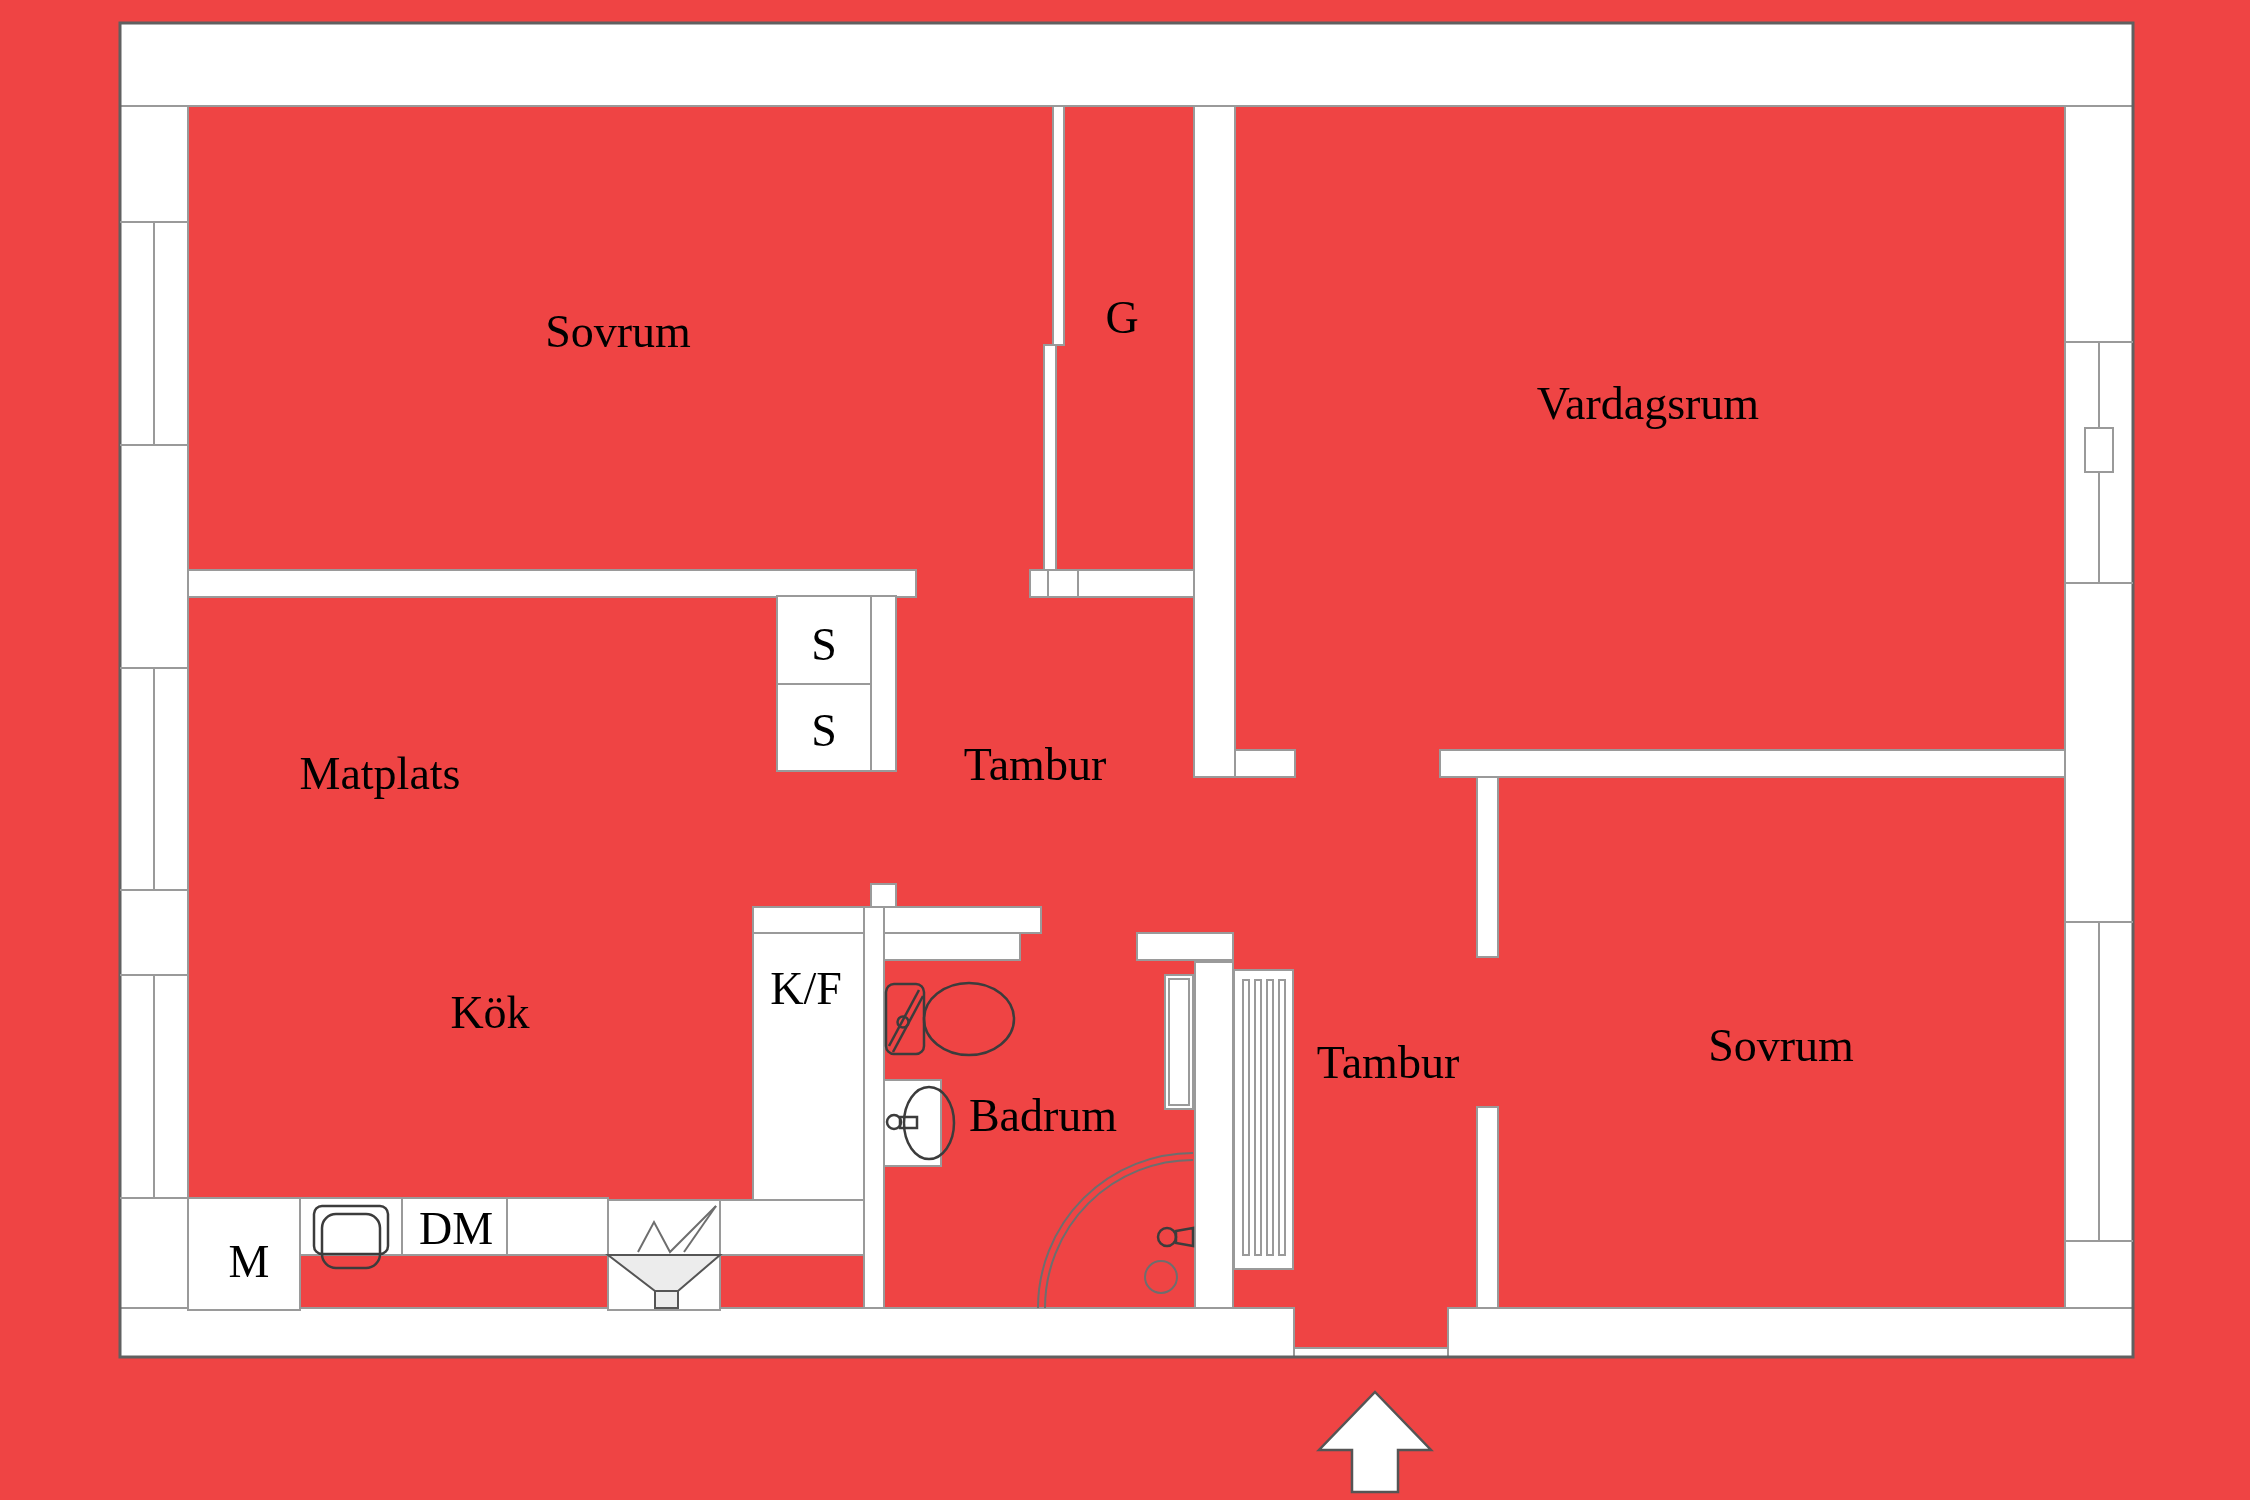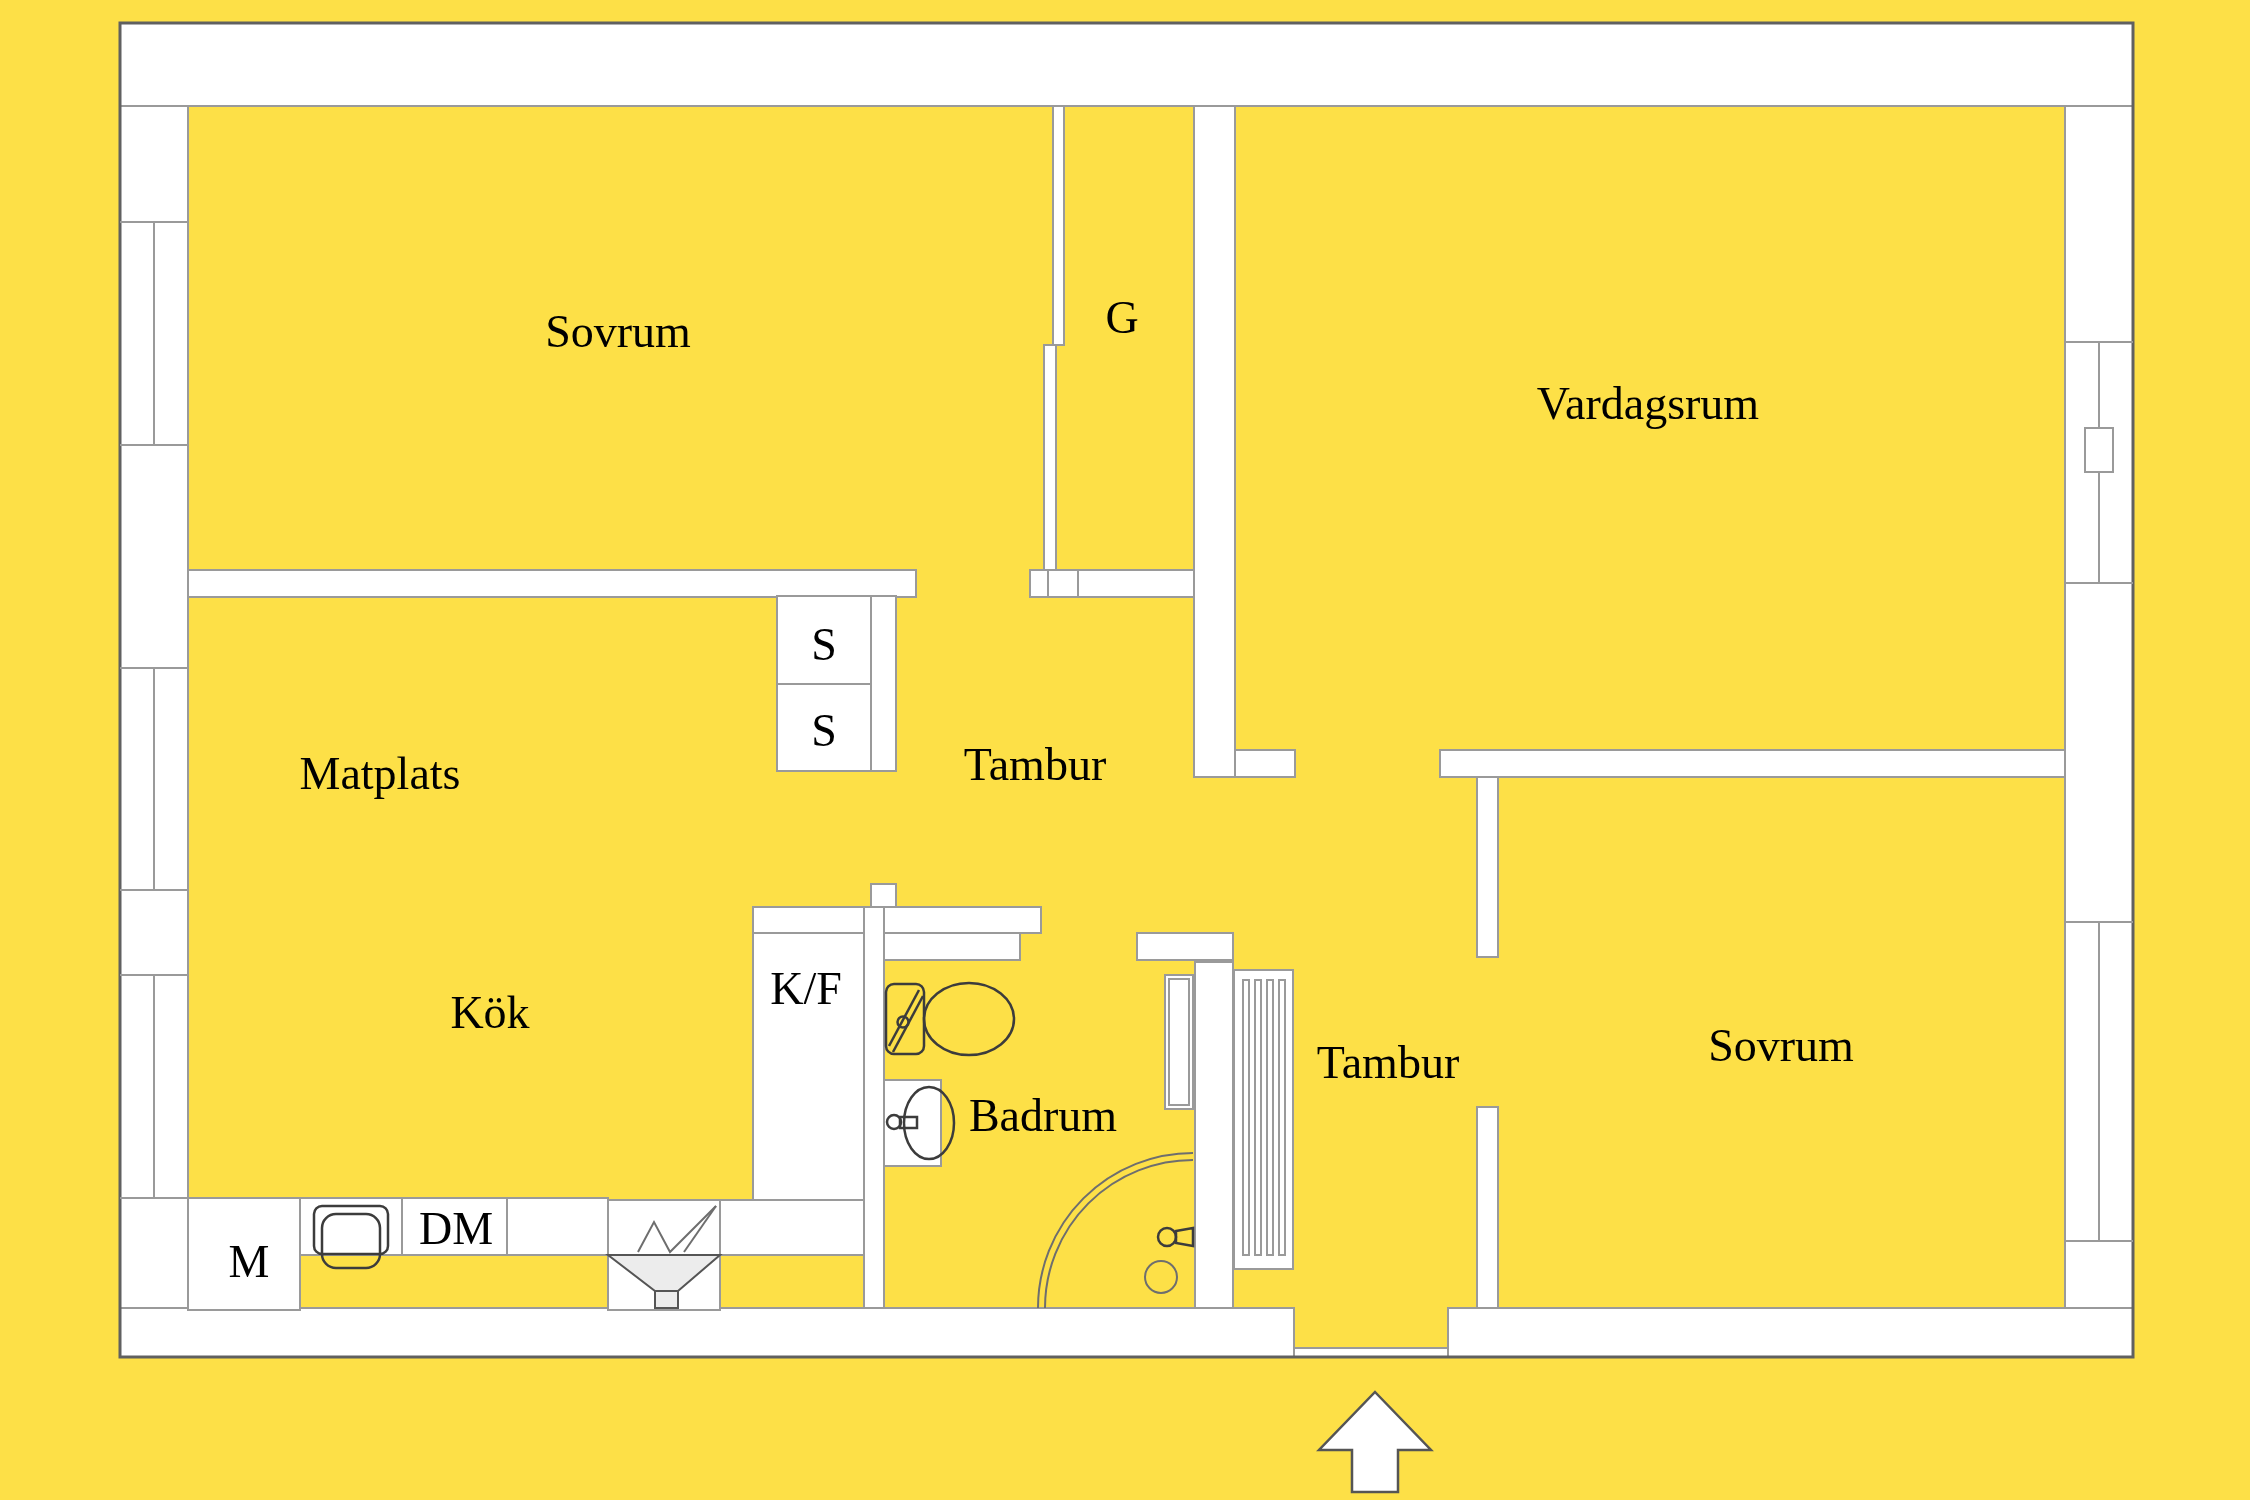--- a/index.html
+++ b/index.html
@@ -1,16 +1,16 @@
 <!DOCTYPE html>
 <html><head>
 <meta charset="utf-8">
 <style>
   html,body{margin:0;padding:0;background:#fff;}
-  .stage{position:relative;width:2250px;height:1500px;background:#fde047;overflow:hidden;}
+  .stage{position:relative;width:2250px;height:1500px;background:#ef4444;overflow:hidden;}
   svg{display:block;}
   .wall{fill:#ffffff;stroke:#9a9a9a;stroke-width:2;}
   .wl{stroke:#9a9a9a;stroke-width:2;fill:none;}
   .boundary{fill:none;stroke:#606060;stroke-width:3;}
   .fixture{fill:#ffffff;stroke:#9a9a9a;stroke-width:2;}
   .dark{fill:none;stroke:#3c3c3c;stroke-width:2.5;}
   .mid{fill:none;stroke:#6e6e6e;stroke-width:2;}
   .shade{fill:#ececec;stroke:#555555;stroke-width:2;}
   .room-label{font-family:"Liberation Serif","DejaVu Serif",serif;font-size:46px;fill:#000;text-anchor:middle;}
 </style>

